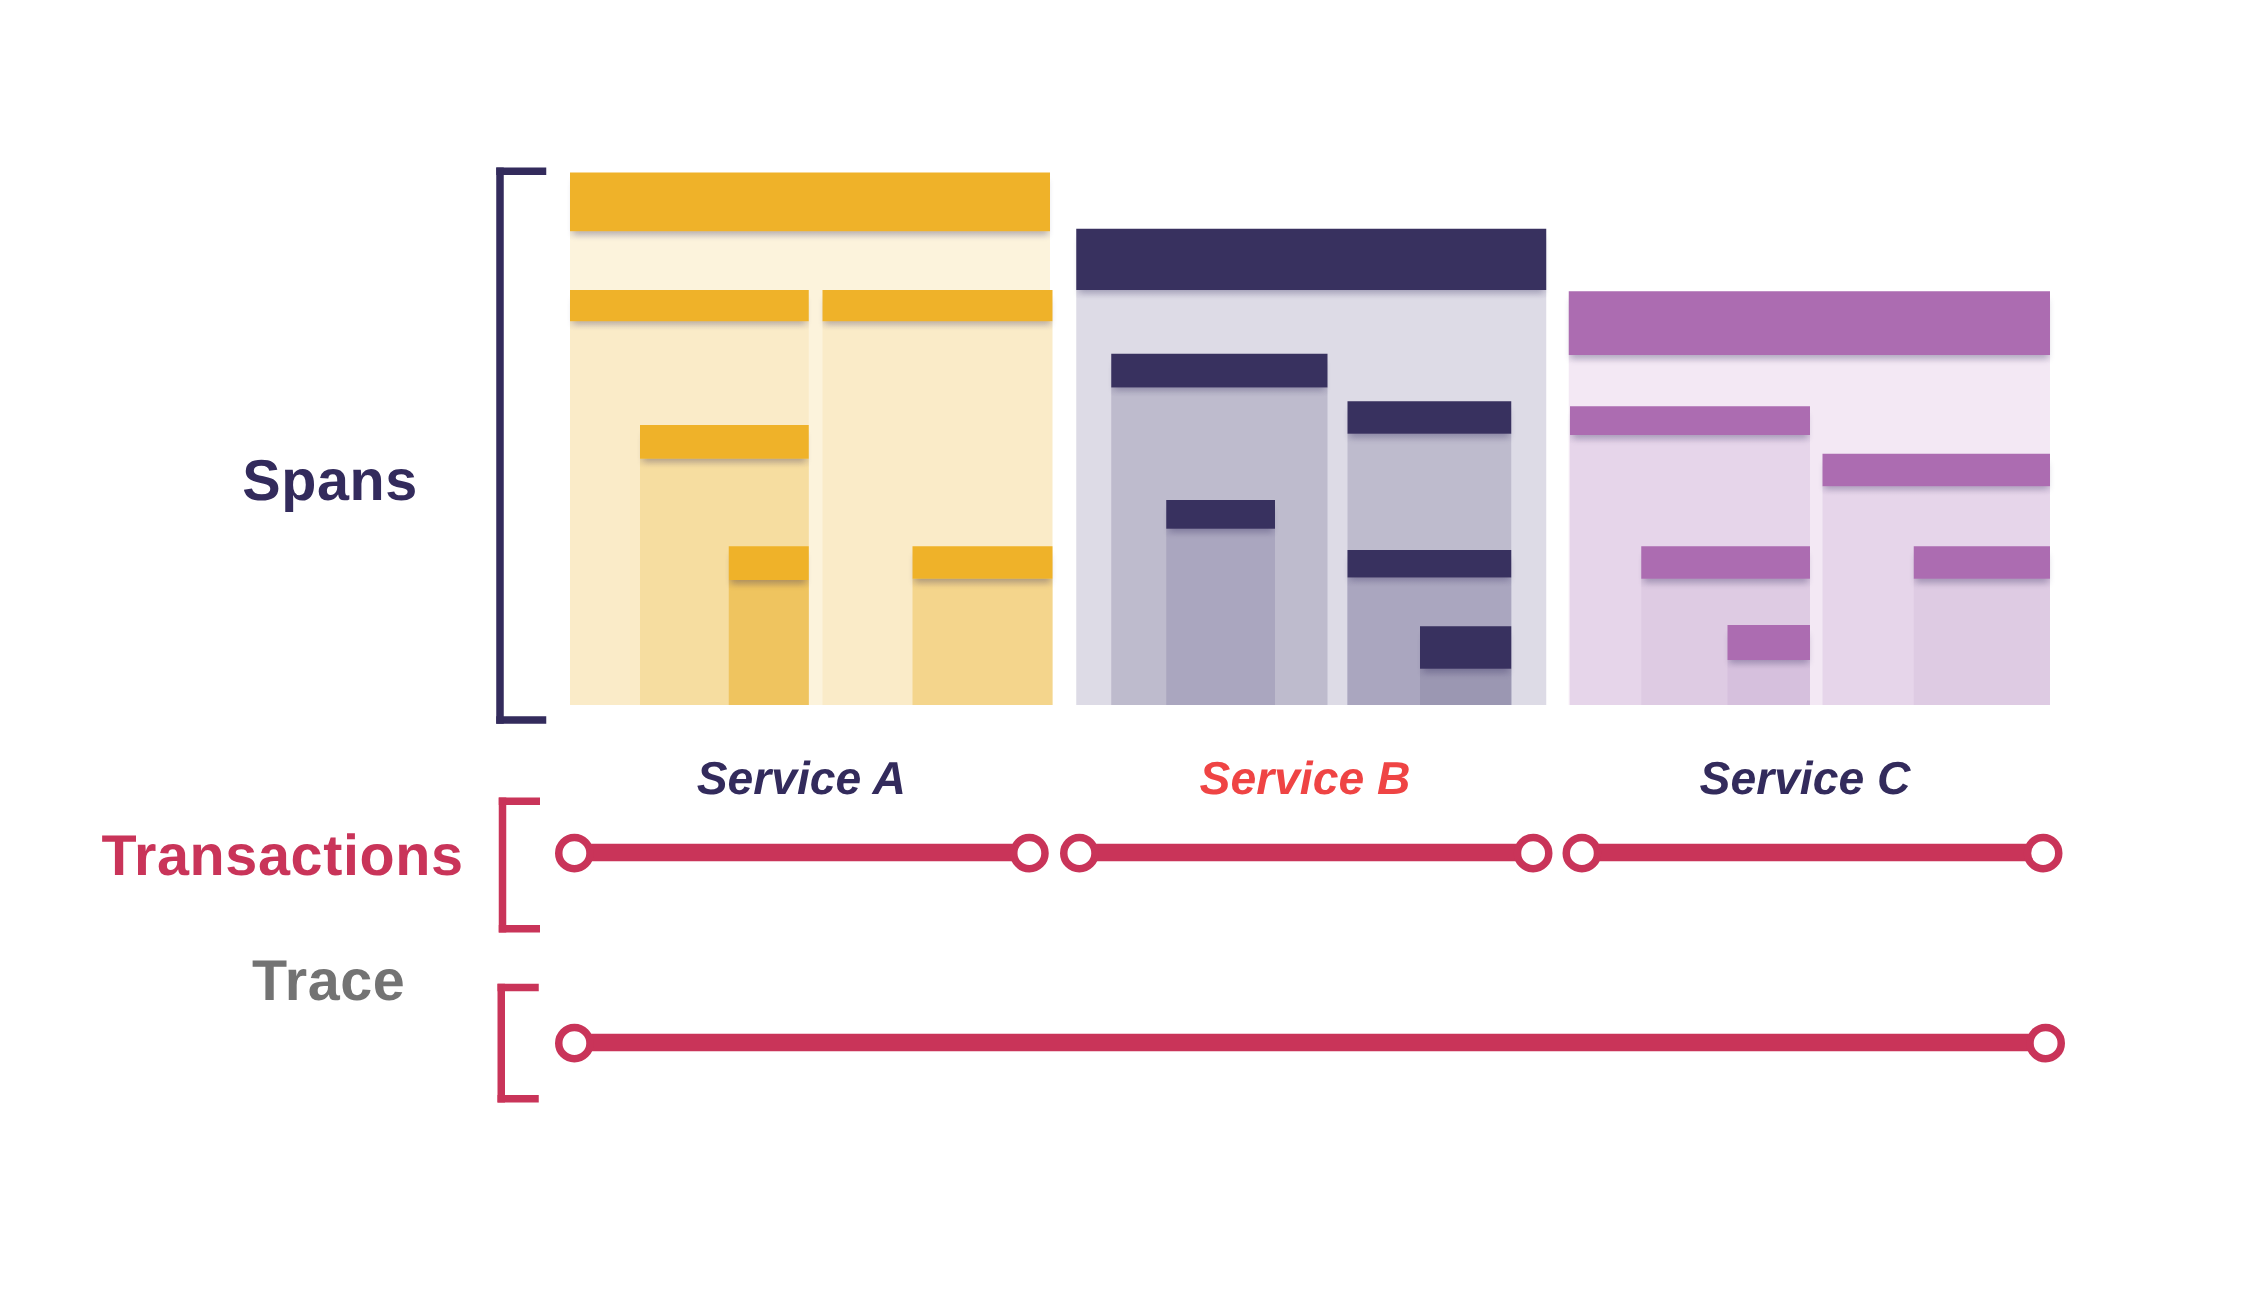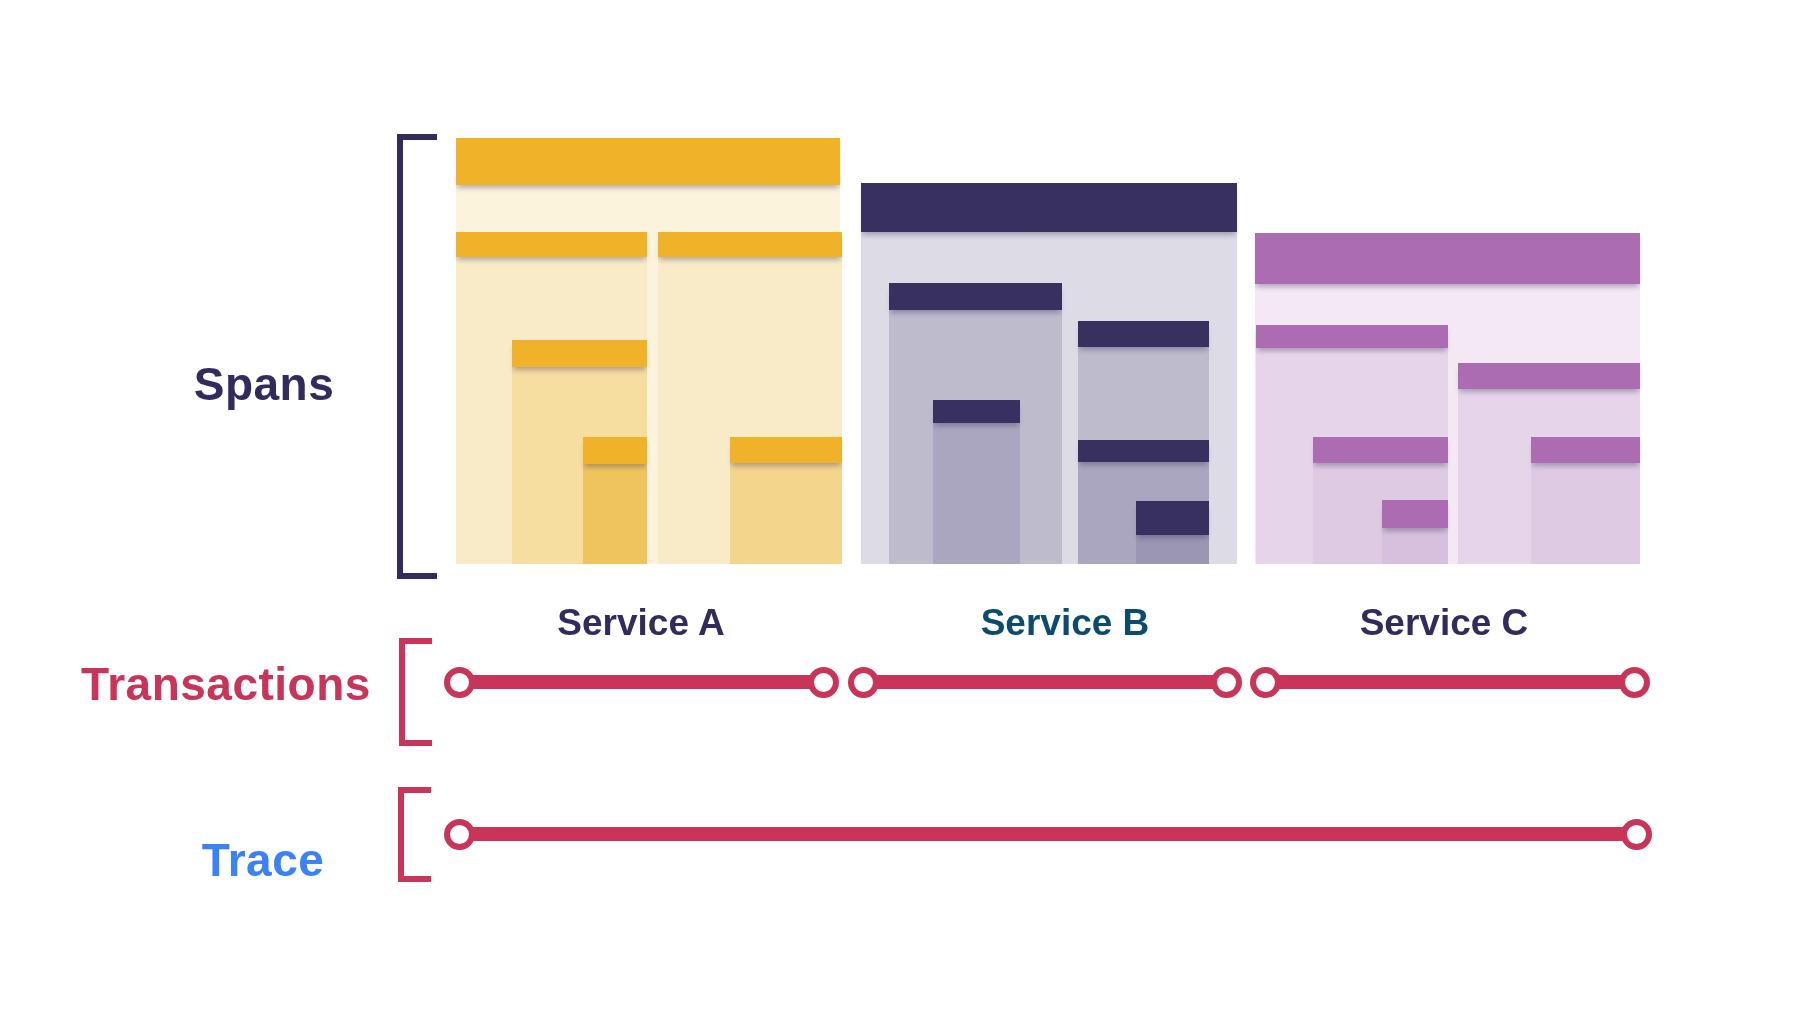--- a/index.html
+++ b/index.html
@@ -22,20 +22,21 @@
     font-weight: 700;
     white-space: nowrap;
     letter-spacing: 0.5px;
   }
   .service-label {
     position: absolute;
     transform: translate(-50%, -50%);
     font-size: 37px;
     font-weight: 700;
     white-space: nowrap;
+    font-style: italic;
   }
   .span-bar {
     position: absolute;
     box-shadow: 0 5px 5px -2px rgba(51, 43, 92, 0.28);
   }
   .span-body {
     position: absolute;
     background-image: linear-gradient(rgba(51, 43, 92, 0.07), rgba(51, 43, 92, 0) 7px);
   }
   .bracket {
@@ -56,21 +57,21 @@
     border-width: 6px;
     box-sizing: border-box;
   }
 </style>
 </head>
 <body>
 
 <div id="canvas">
   <div class="row-label" id="label-spans" style="left: 264px; top: 384px; color: rgb(51, 43, 92);">Spans</div>
   <div class="row-label" id="label-transactions" style="left: 226px; top: 684px; color: rgb(201, 52, 89);">Transactions</div>
-  <div class="row-label" id="label-trace" style="left: 263px; top: 860px; color: #3b82f6;">Trace</div>
+  <div class="row-label" id="label-trace" style="left: 263px; top: 784px; color: #737373;">Trace</div>
 
   <div id="brackets-layer">
       <div class="bracket" style="left: 397px; top: 134px; width: 34px; height: 433px; border-left: 6px solid rgb(51, 43, 92); border-top: 6px solid rgb(51, 43, 92); border-bottom: 6px solid rgb(51, 43, 92);"></div>
       <div class="bracket" style="left: 399px; top: 638px; width: 27px; height: 96px; border-left: 6px solid rgb(201, 52, 89); border-top: 6px solid rgb(201, 52, 89); border-bottom: 6px solid rgb(201, 52, 89);"></div>
       <div class="bracket" style="left: 398px; top: 787px; width: 27px; height: 83px; border-left: 6px solid rgb(201, 52, 89); border-top: 6px solid rgb(201, 52, 89); border-bottom: 6px solid rgb(201, 52, 89);"></div>
     </div>
   <div id="spans-layer">
       <div class="span-body" style="left: 456px; top: 185px; width: 384px; height: 379px; background-color: rgb(252, 243, 220);"></div>
       <div class="span-bar" style="left: 456px; top: 138px; width: 384px; height: 47px; background-color: rgb(239, 178, 41);"></div>
       <div class="span-body" style="left: 456px; top: 257px; width: 191px; height: 307px; background-color: rgb(250, 235, 200);"></div>
@@ -103,21 +104,21 @@
       <div class="span-bar" style="left: 1313px; top: 437px; width: 135px; height: 26px; background-color: rgb(172, 108, 177);"></div>
       <div class="span-body" style="left: 1382px; top: 528px; width: 66px; height: 36px; background-color: rgb(214, 192, 221);"></div>
       <div class="span-bar" style="left: 1382px; top: 500px; width: 66px; height: 28px; background-color: rgb(172, 108, 177);"></div>
       <div class="span-body" style="left: 1458px; top: 389px; width: 182px; height: 175px; background-color: rgb(230, 213, 234);"></div>
       <div class="span-bar" style="left: 1458px; top: 363px; width: 182px; height: 26px; background-color: rgb(172, 108, 177);"></div>
       <div class="span-body" style="left: 1531px; top: 463px; width: 109px; height: 101px; background-color: rgb(222, 203, 227);"></div>
       <div class="span-bar" style="left: 1531px; top: 437px; width: 109px; height: 26px; background-color: rgb(172, 108, 177);"></div>
     </div>
   <div id="service-labels-layer">
       <div class="service-label" style="left: 641px; top: 623px; color: rgb(51, 43, 92);">Service A</div>
-      <div class="service-label" style="left: 1044px; top: 623px; color: #0c4a6e; margin-left: 21px;">Service B</div>
+      <div class="service-label" style="left: 1044px; top: 623px; color: #ef4444;">Service B</div>
       <div class="service-label" style="left: 1444px; top: 623px; color: rgb(51, 43, 92);">Service C</div>
     </div>
   <div id="lines-layer">
       <div class="track-line" style="left: 459px; top: 675px; width: 364px; background: rgb(201, 52, 89);"></div>
       <div class="endpoint" style="left: 443.5px; top: 666.5px; border-color: rgb(201, 52, 89);"></div>
       <div class="endpoint" style="left: 807.5px; top: 666.5px; border-color: rgb(201, 52, 89);"></div>
       <div class="track-line" style="left: 863px; top: 675px; width: 363px; background: rgb(201, 52, 89);"></div>
       <div class="endpoint" style="left: 847.5px; top: 666.5px; border-color: rgb(201, 52, 89);"></div>
       <div class="endpoint" style="left: 1210.5px; top: 666.5px; border-color: rgb(201, 52, 89);"></div>
       <div class="track-line" style="left: 1265px; top: 675px; width: 369px; background: rgb(201, 52, 89);"></div>

